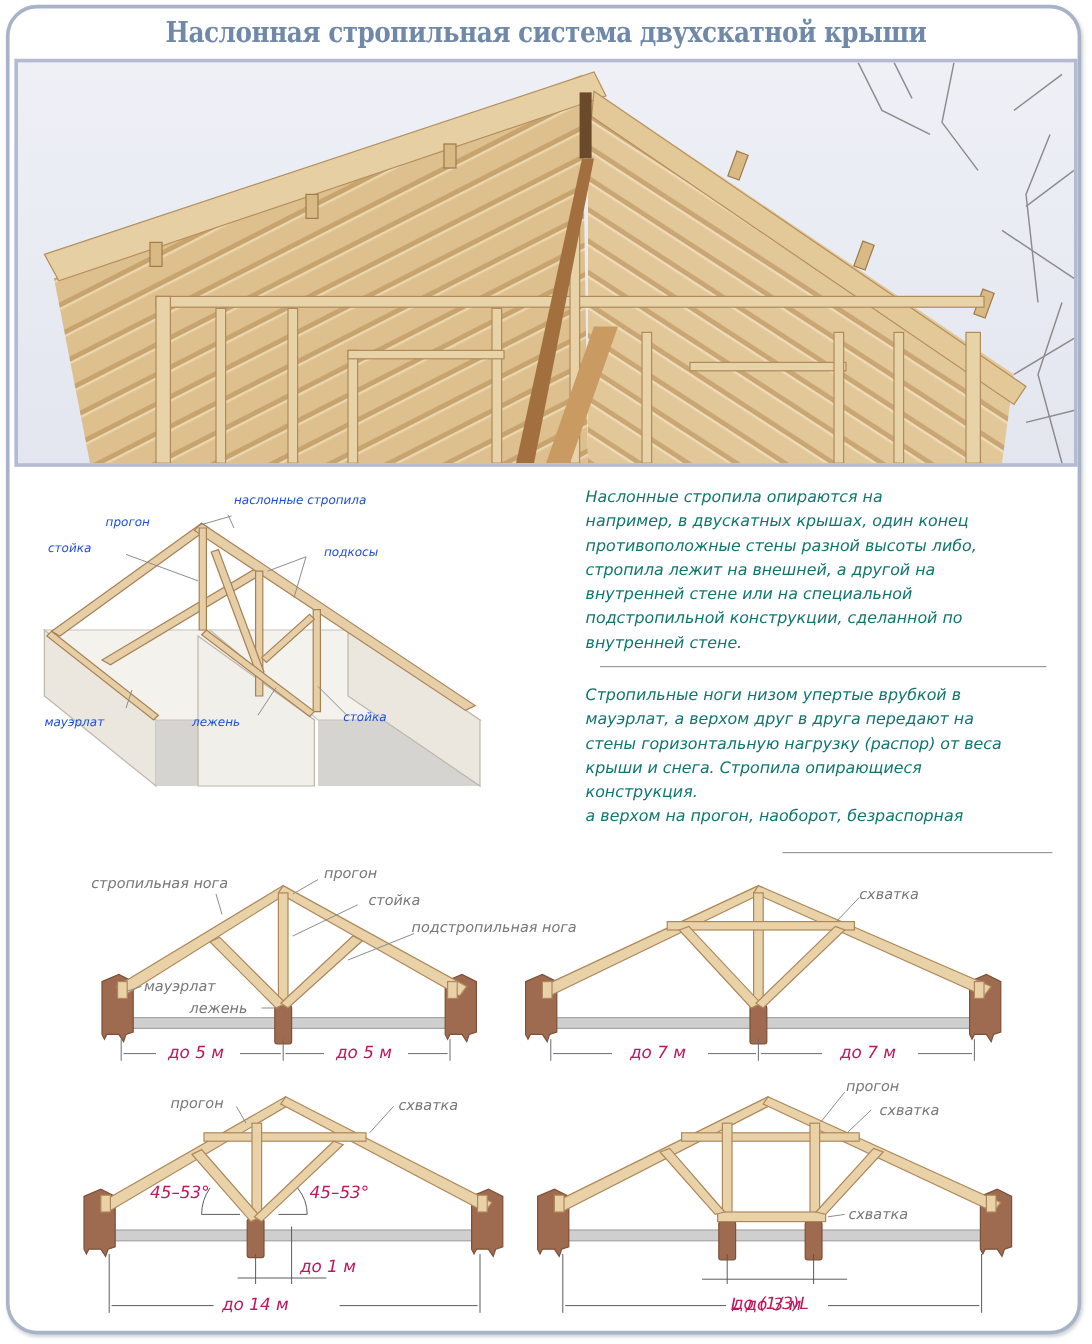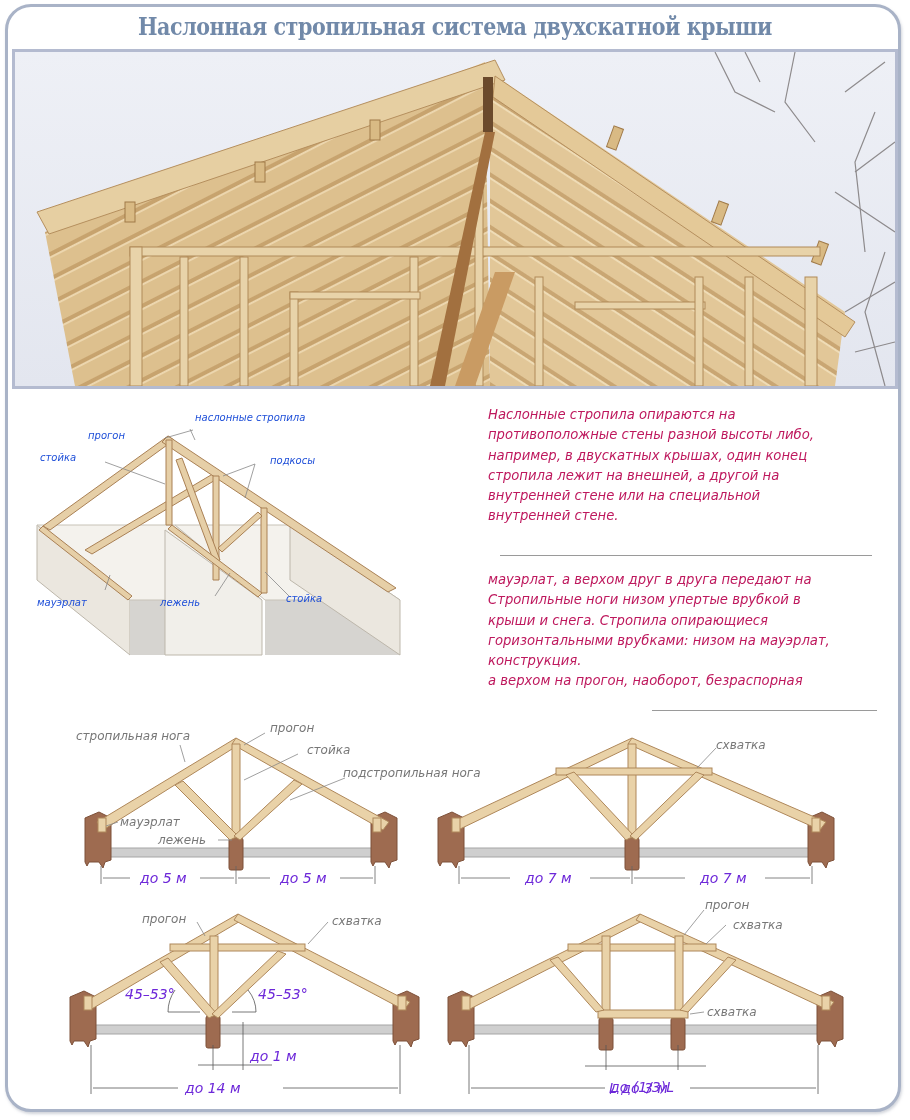--- a/index.html
+++ b/index.html
@@ -4,22 +4,22 @@
 <style>
   html,body{margin:0;padding:0;background:#ffffff;}
   body{width:910px;height:1120px;position:relative;overflow:hidden;font-family:"DejaVu Sans",sans-serif;}
   .frame{position:absolute;left:5px;top:4px;width:896px;height:1108px;border:3px solid #a9b3c7;border-radius:26px;box-sizing:border-box;background:#fff;box-shadow:1px 2px 3px rgba(120,130,150,.35);}
   .title{position:absolute;left:0;top:12px;width:910px;text-align:center;font-family:"DejaVu Serif",serif;font-weight:bold;font-size:24px;color:#7189a9;letter-spacing:-0.5px;transform:scaleX(0.86);}
   .photo{position:absolute;left:12px;top:49px;width:886px;height:340px;border:3px solid #b4bbd0;box-sizing:border-box;overflow:hidden;background:#e9ecf3;}
   .diagram-svg{position:absolute;left:0;top:0;}
   .label{position:absolute;font-family:"DejaVu Sans",sans-serif;font-style:italic;color:#333;white-space:nowrap;}
   .lbl-iso{font-size:10px;color:#1d4ed8;}
   .lbl-small{font-size:12px;color:#777;}
-  .lbl-dim{font-size:14px;color:#6d28d9;}
-  .text-block{position:absolute;font-family:"DejaVu Sans",sans-serif;font-style:italic;font-size:13.2px;line-height:20.3px;color:#be185d;}
+  .lbl-dim{font-size:14px;color:#be185d;}
+  .text-block{position:absolute;font-family:"DejaVu Sans",sans-serif;font-style:italic;font-size:13.2px;line-height:20.3px;color:#0f766e;}
   .rule{position:absolute;height:1px;background:#9a9a9a;}
 </style>
 </head>
 <body>
 
 <div class="frame"></div>
 <div class="title">Наслонная стропильная система двухскатной крыши</div>
 
 <div class="photo">
   <svg width="880" height="334" viewBox="0 0 880 334">
@@ -123,33 +123,34 @@
 <div class="label lbl-iso" style="left:195px;top:412px;">наслонные стропила</div>
 <div class="label lbl-iso" style="left:88px;top:430px;">прогон</div>
 <div class="label lbl-iso" style="left:40px;top:452px;">стойка</div>
 <div class="label lbl-iso" style="left:270px;top:455px;">подкосы</div>
 <div class="label lbl-iso" style="left:37px;top:597px;">мауэрлат</div>
 <div class="label lbl-iso" style="left:160px;top:597px;">лежень</div>
 <div class="label lbl-iso" style="left:286px;top:593px;">стойка</div>
 
 <div class="text-block" style="left:488px;top:405px;width:410px;">
   <div>Наслонные стропила опираются на</div>
+  <div>например, в двускатных крышах, один конец</div>
   <div>противоположные стены разной высоты либо,</div>
-  <div>например, в двускатных крышах, один конец</div>
   <div>стропила лежит на внешней, а другой на</div>
   <div>внутренней стене или на специальной</div>
+  <div>подстропильной конструкции, сделанной по</div>
   <div>внутренней стене.</div>
 </div>
 <div class="rule" style="left:500px;top:555px;width:372px;"></div>
 
 <div class="text-block" style="left:488px;top:570px;width:415px;">
+  <div>Стропильные ноги низом упертые врубкой в</div>
   <div>мауэрлат, а верхом друг в друга передают на</div>
-  <div>Стропильные ноги низом упертые врубкой в</div>
+  <div>стены горизонтальную нагрузку (распор) от веса</div>
   <div>крыши и снега. Стропила опирающиеся</div>
-  <div>горизонтальными врубками: низом на мауэрлат,</div>
   <div>конструкция.</div>
   <div>а верхом на прогон, наоборот, безраспорная</div>
 </div>
 <div class="rule" style="left:652px;top:710px;width:225px;"></div>
 
 <svg class="diagram-svg" width="910" height="1120" viewBox="0 0 910 1120" style="pointer-events:none">
   <defs>
     <g id="wallL">
       <path d="M0 0 L14 -6 L26 0 L26 42 L20 44 L18 50 L14 44 L4 44 L2 48 L0 44 Z" fill="#9e6b50" stroke="#7d5038"></path>
     </g>

